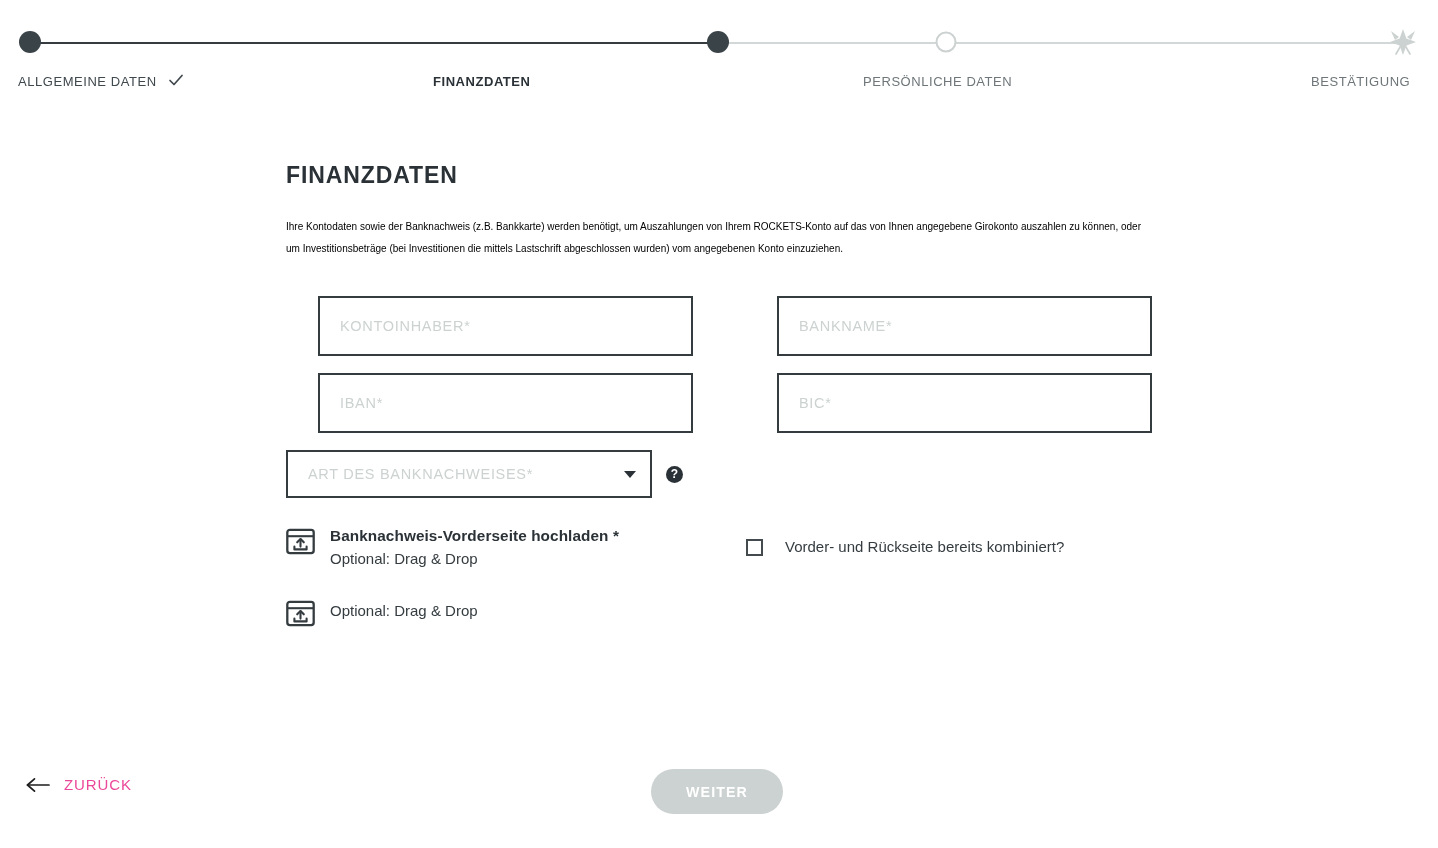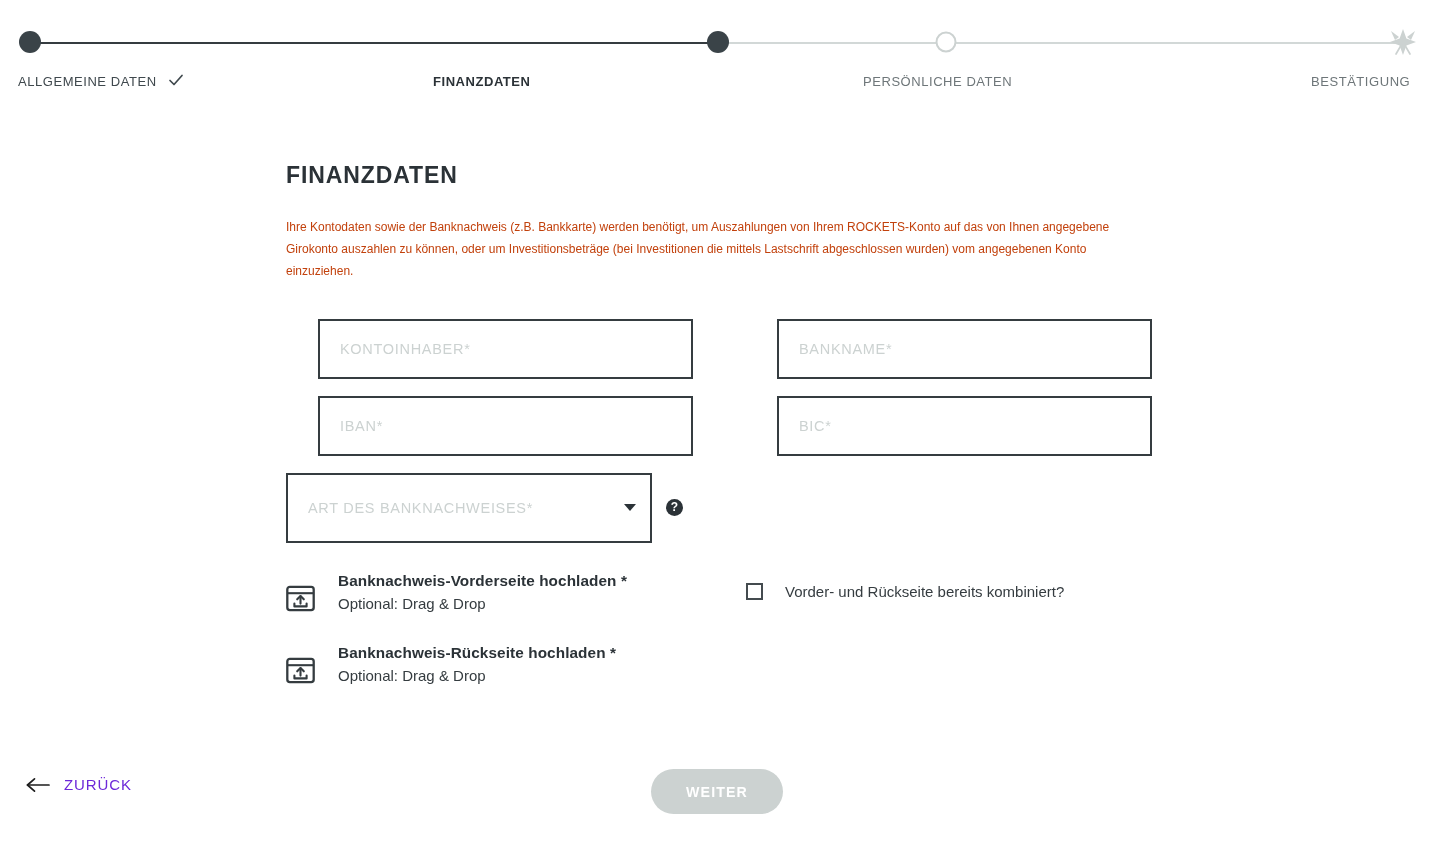--- a/index.html
+++ b/index.html
@@ -103,23 +103,23 @@
   h1.page-title {
     margin: 0;
     font-size: 23px;
     font-weight: 700;
     letter-spacing: 0.9px;
     color: #2b3237;
     line-height: 30px;
   }
   p.intro {
     margin: 26px 0 16px 0;
-    font-size: 12px;
+    font-size: 10px;
     line-height: 22.2px;
-    color: #c2410c;
+    color: #000000;
     width: 862px;
     font-weight: 400;
   }
 
   .fields {
     position: relative;
     margin-top: 36px;
   }
   .row {
     display: flex;
@@ -162,21 +162,21 @@
   .field input::placeholder { color: transparent; }
 
   
   .select-row {
     display: flex;
     align-items: center;
     margin-top: 17px;
   }
   .select-field {
     width: 366px;
-    height: 70px;
+    height: 48px;
     border: 2px solid #353c40;
     background: #ffffff;
     display: flex;
     align-items: center;
     padding: 0 14px 0 20px;
     justify-content: space-between;
     cursor: pointer;
     text-align: center;
   }
   .select-field .ph {
@@ -211,23 +211,22 @@
 
   
   .lower {
     position: relative;
     margin-top: 28px;
     height: 120px;
   }
   .uploads { position: absolute; left: 0; top: 0; }
   .upload-row {
     display: flex;
-    align-items: flex-end;
+    align-items: flex-start;
     cursor: pointer;
-    gap: 8px;
   }
   .upload-row + .upload-row { margin-top: 30px; }
   .up-icon {
     width: 29px;
     height: 29px;
     margin-right: 15px;
     flex: none;
     margin-top: 1px;
   }
   .up-text .t1 {
@@ -275,21 +274,21 @@
     top: 776px;
     display: flex;
     align-items: center;
     cursor: pointer;
     user-select: none;
   }
   .back-arrow { width: 24px; height: 16px; margin-right: 14px; }
   .back-label {
     font-size: 15px;
     letter-spacing: 0.9px;
-    color: #6d28d9;
+    color: #ec4899;
     font-weight: 400;
   }
 
   .next-btn {
     position: absolute;
     left: 651px;
     top: 769px;
     width: 132px;
     height: 45px;
     border-radius: 23px;
@@ -423,21 +422,20 @@
             <line x1="1.3" y1="9.2" x2="27.7" y2="9.2" stroke="#353c40" stroke-width="2.1"></line>
             <rect x="4.4" y="5.2" width="2.1" height="2.1" fill="#ffffff"></rect>
             <rect x="8.2" y="5.2" width="2.1" height="2.1" fill="#ffffff"></rect>
             <rect x="12.0" y="5.2" width="2.1" height="2.1" fill="#ffffff"></rect>
             <line x1="14.5" y1="12.4" x2="14.5" y2="19.6" stroke="#353c40" stroke-width="2.1" stroke-linecap="round"></line>
             <polyline points="11.2,15.3 14.5,12.0 17.8,15.3" fill="none" stroke="#353c40" stroke-width="2.1" stroke-linecap="round" stroke-linejoin="round"></polyline>
             <polyline points="8.4,19.6 8.4,22.4 20.6,22.4 20.6,19.6" fill="none" stroke="#353c40" stroke-width="2.1" stroke-linecap="round" stroke-linejoin="round"></polyline>
           </svg>
         </span>
         <span class="up-text">
-          <div class="t1">Banknachweis-Rückseite hochladen *</div>
           <div class="t2">Optional: Drag &amp; Drop</div>
         </span>
       </div>
 
     </div>
 
     <div class="checkbox-row">
       <span class="cbox"></span>
       <span class="cbox-label">Vorder- und Rückseite bereits kombiniert?</span>
     </div>

